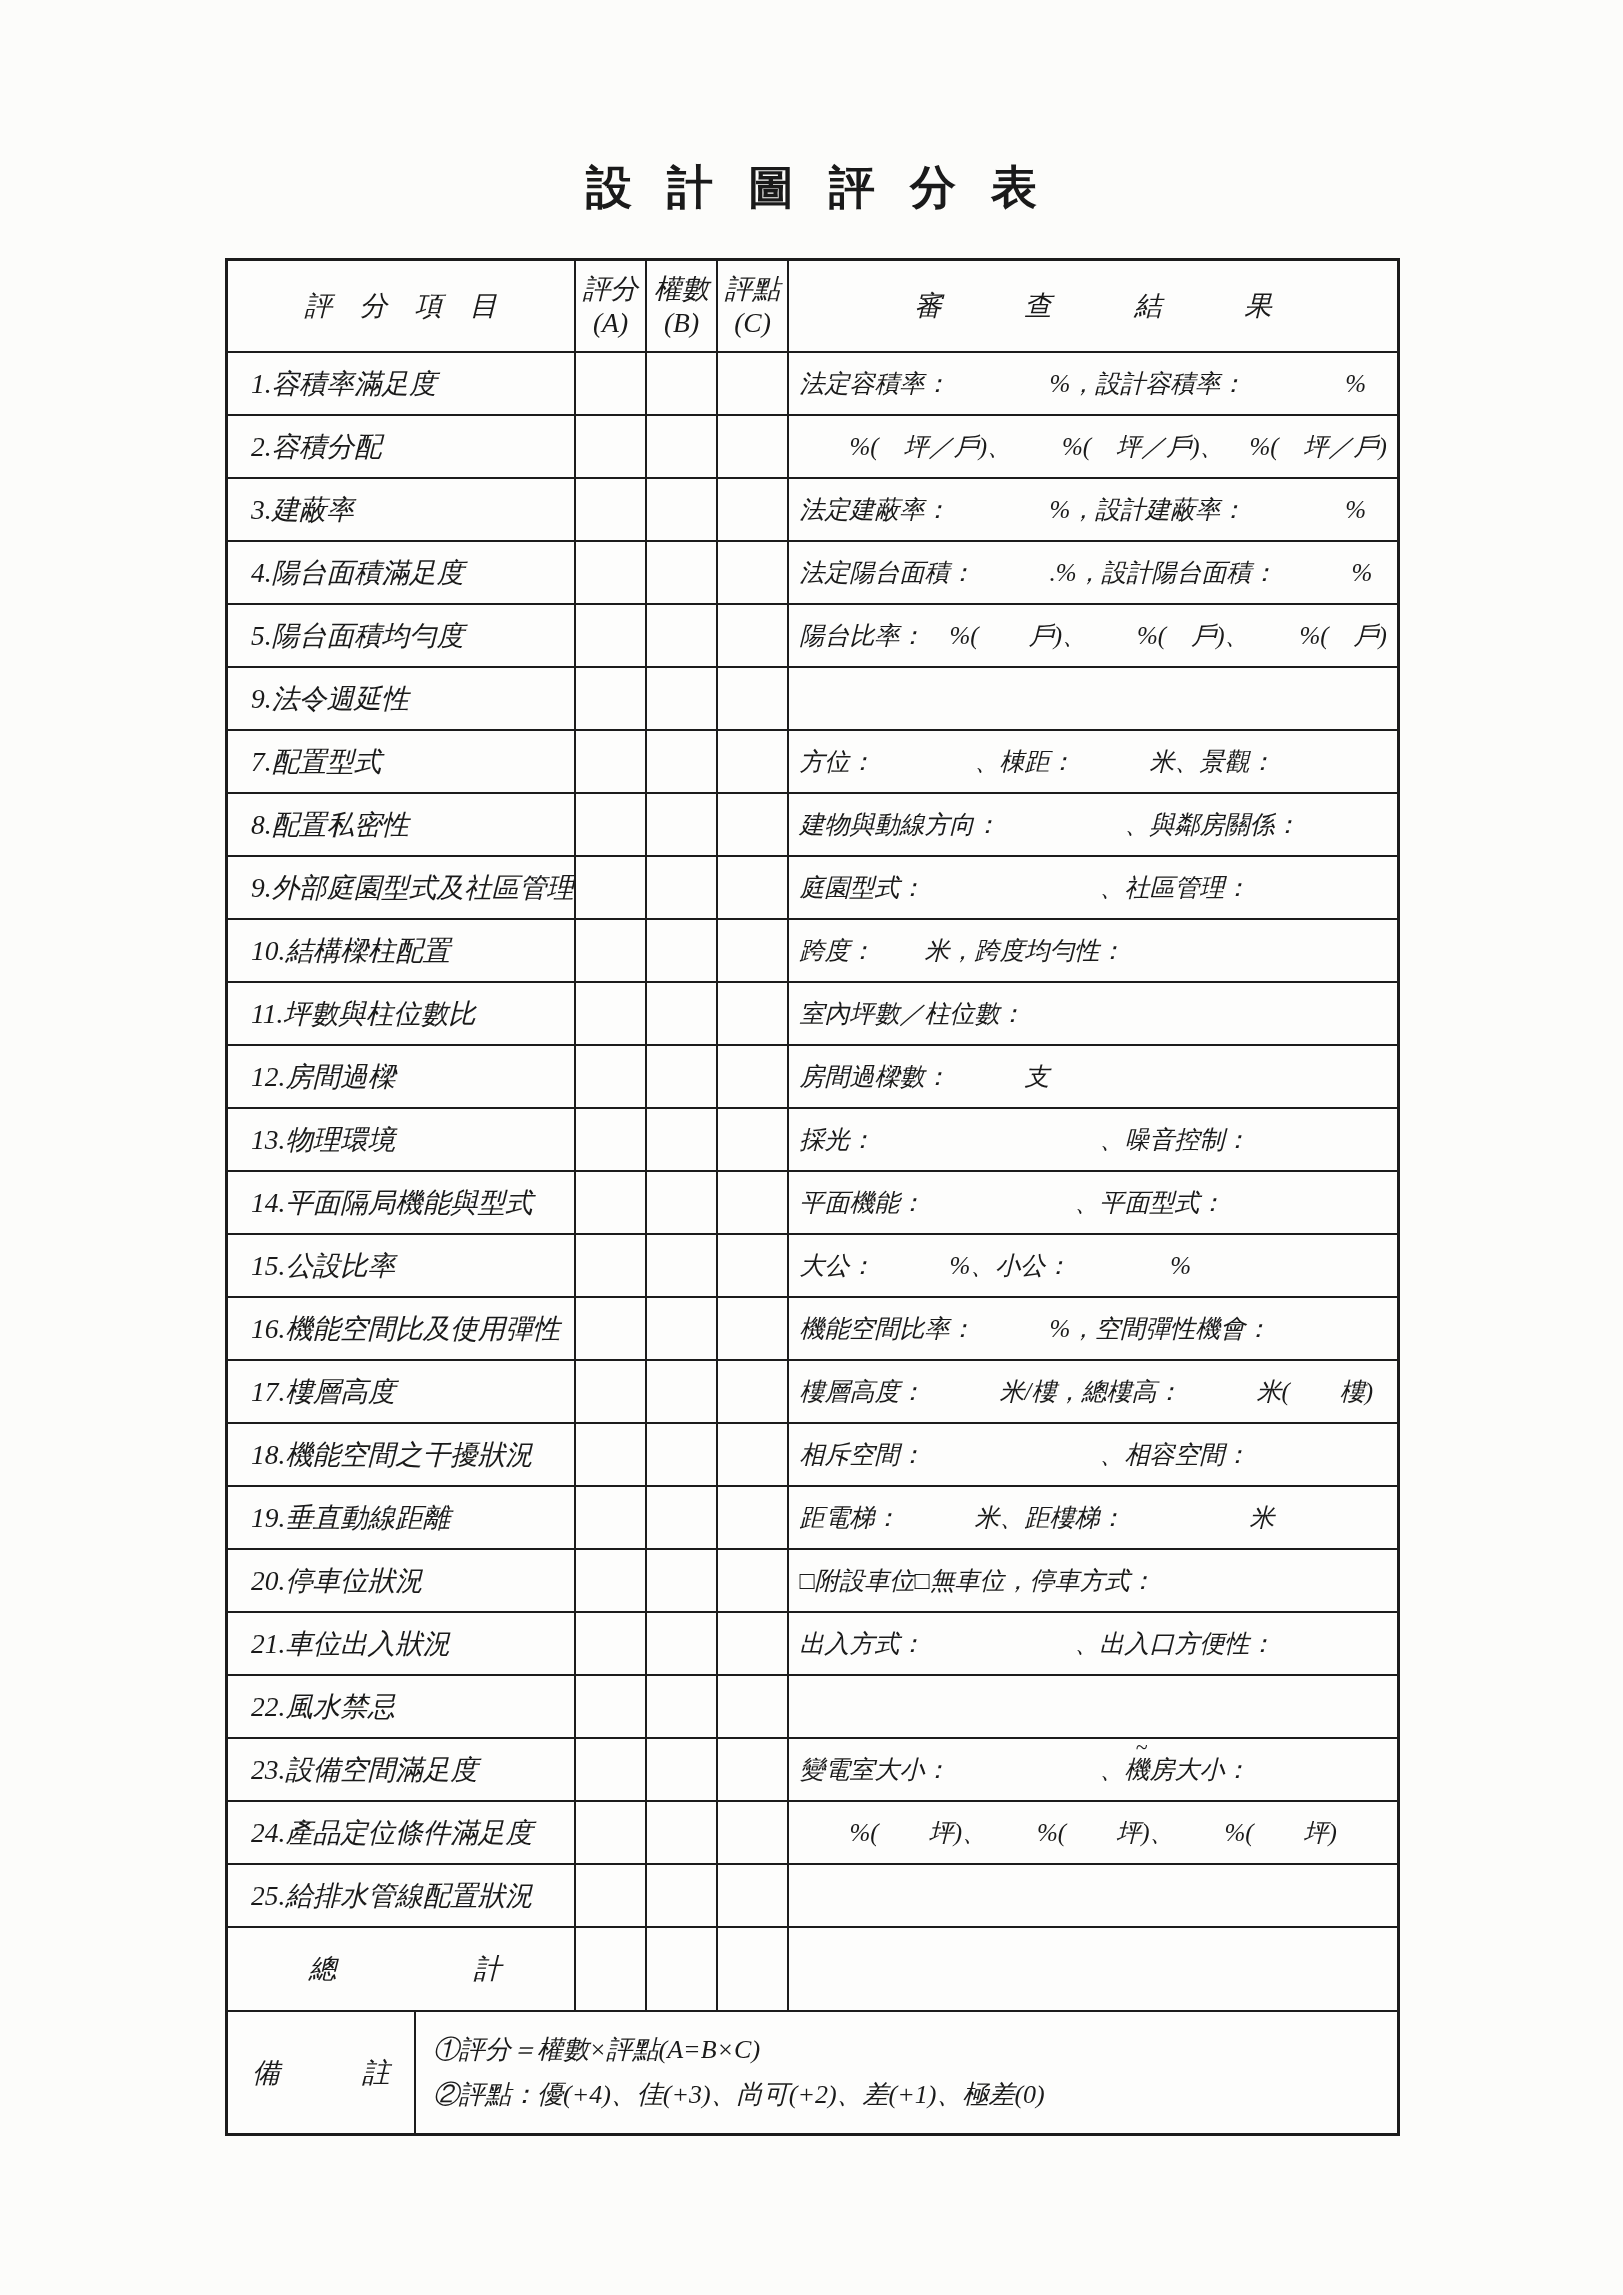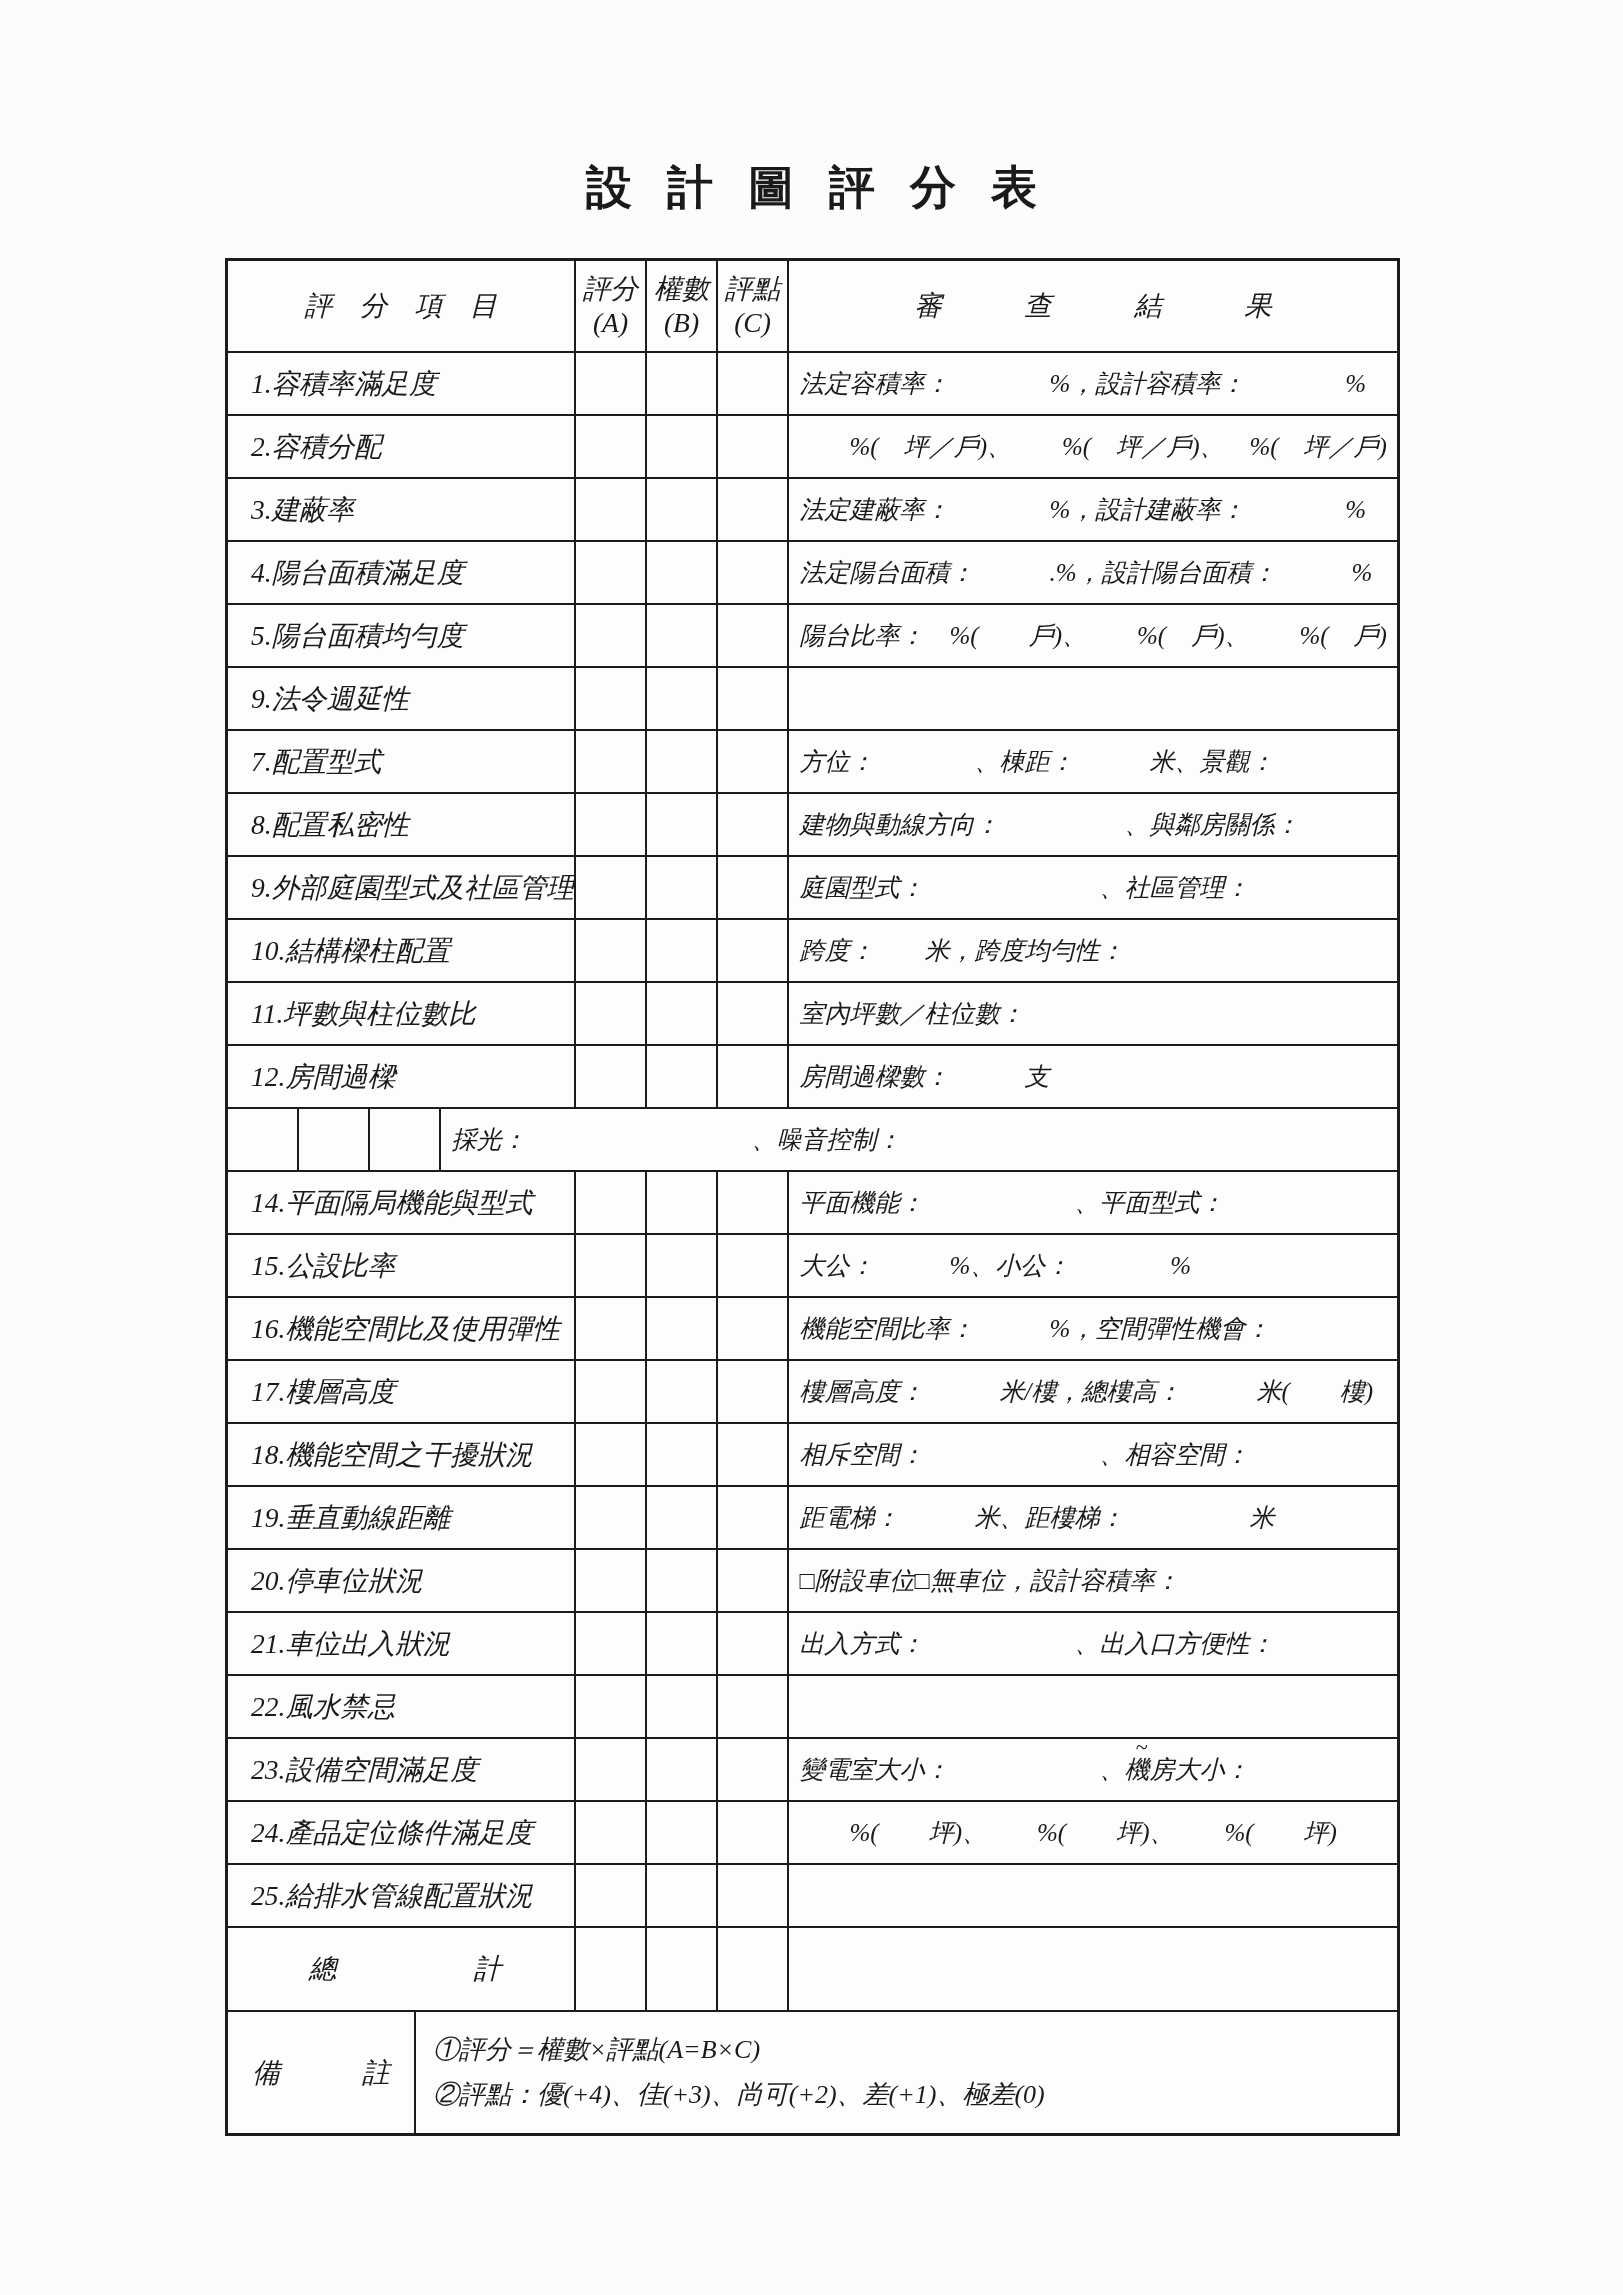--- a/index.html
+++ b/index.html
@@ -187,20 +187,21 @@
           <div class="cell c-res">室內坪數／柱位數：</div>
         </div>
         <div class="row data-row">
           <div class="cell c-item">12.房間過樑</div>
           <div class="cell c-a"></div>
           <div class="cell c-b"></div>
           <div class="cell c-c"></div>
           <div class="cell c-res">房間過樑數：　　　支</div>
         </div>
         <div class="row data-row">
+          <div class="cell c-item">13.物理環境</div>
           <div class="cell c-a"></div>
           <div class="cell c-b"></div>
           <div class="cell c-c"></div>
           <div class="cell c-res">採光：　　　　　　　　　、噪音控制：</div>
         </div>
         <div class="row data-row">
           <div class="cell c-item">14.平面隔局機能與型式</div>
           <div class="cell c-a"></div>
           <div class="cell c-b"></div>
           <div class="cell c-c"></div>
@@ -239,21 +240,21 @@
           <div class="cell c-a"></div>
           <div class="cell c-b"></div>
           <div class="cell c-c"></div>
           <div class="cell c-res">距電梯：　　　米、距樓梯：　　　　　米</div>
         </div>
         <div class="row data-row">
           <div class="cell c-item">20.停車位狀況</div>
           <div class="cell c-a"></div>
           <div class="cell c-b"></div>
           <div class="cell c-c"></div>
-          <div class="cell c-res">□附設車位□無車位，設計容積率：</div>
+          <div class="cell c-res">□附設車位□無車位，停車方式：</div>
         </div>
         <div class="row data-row">
           <div class="cell c-item">21.車位出入狀況</div>
           <div class="cell c-a"></div>
           <div class="cell c-b"></div>
           <div class="cell c-c"></div>
           <div class="cell c-res">出入方式：　　　　　　、出入口方便性：</div>
         </div>
         <div class="row data-row">
           <div class="cell c-item">22.風水禁忌</div>

